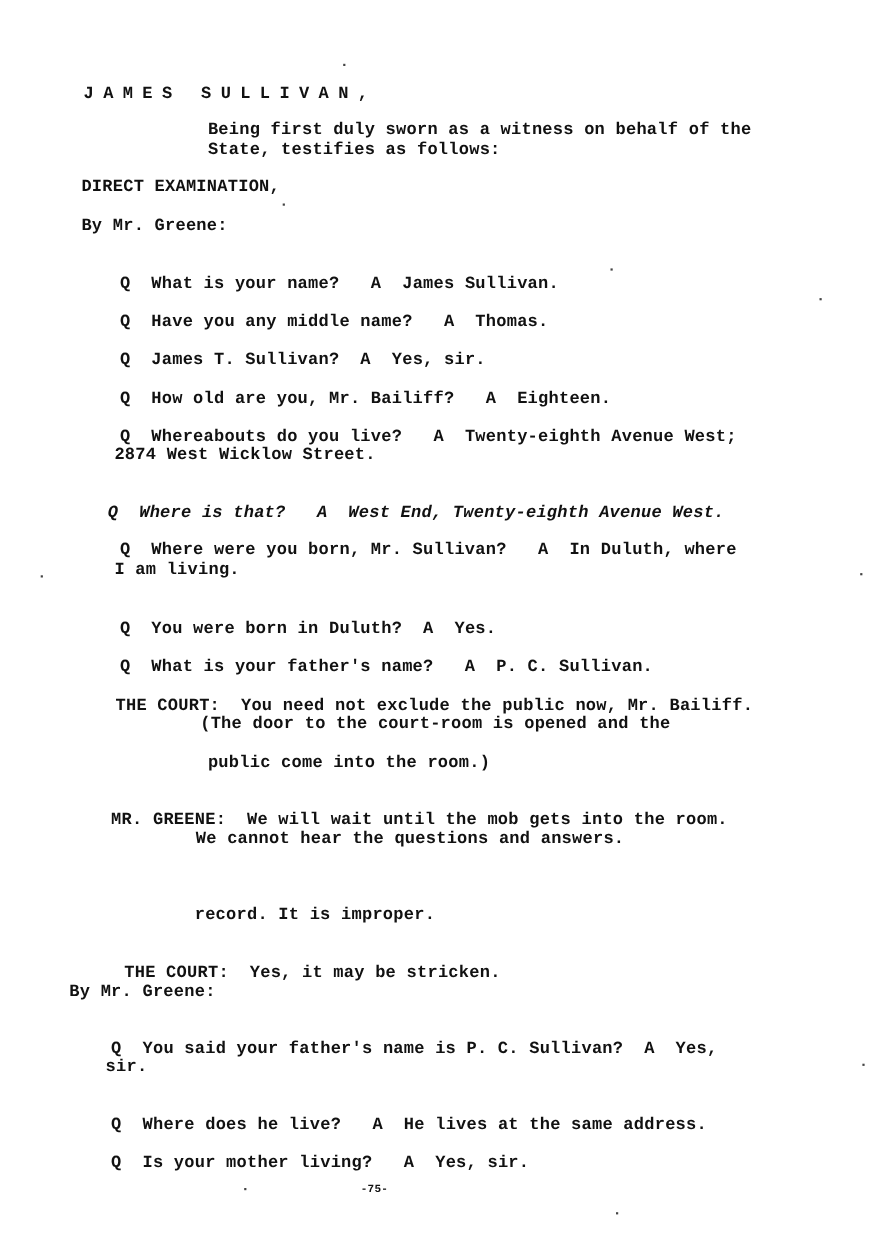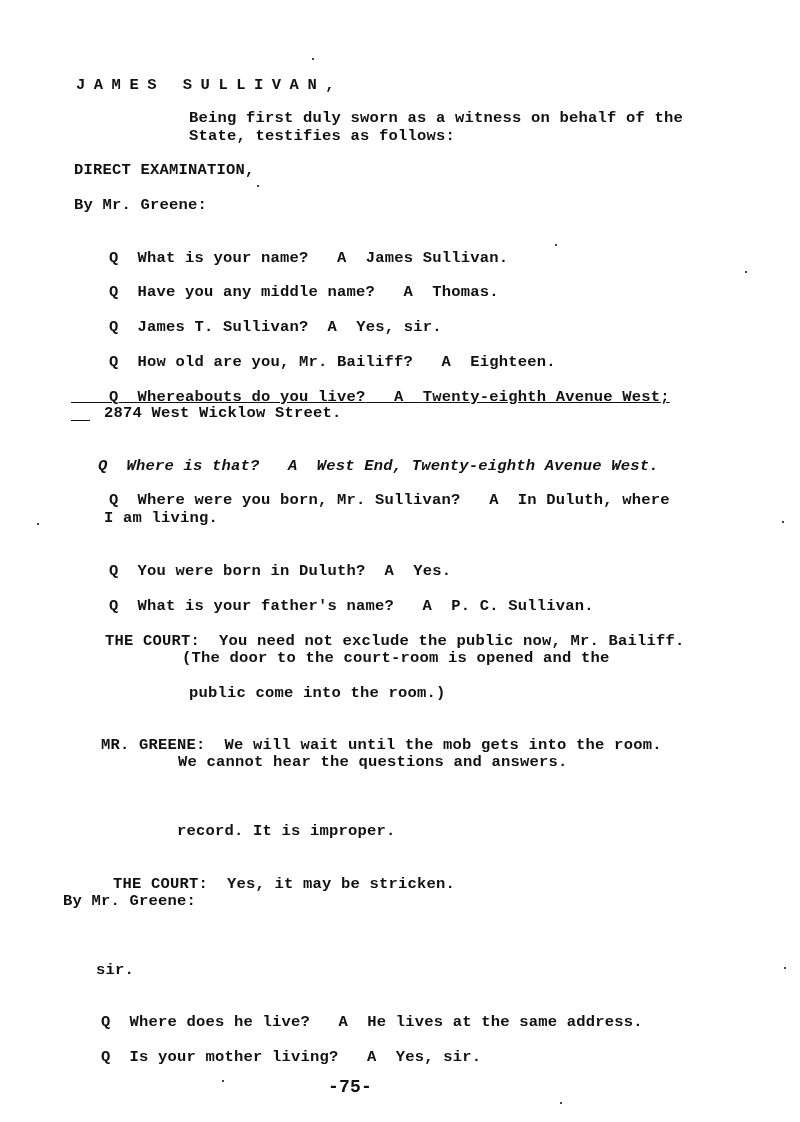--- a/index.html
+++ b/index.html
@@ -29,21 +29,21 @@
       line-height: 18px;
     }
     .heading-name {
       letter-spacing: 8.5px;
     }
     .page-num {
       position: absolute;
       left: 328px;
       top: 1077px;
       white-space: pre;
-      font-size: 18px;
+      font-size: 10px;
     }
     .speck {
       position: absolute;
       width: 2px; height: 2px;
       background: #444;
     }
   </style>
 </head>
 <body>
 
@@ -67,21 +67,21 @@
   </div>
 
   <div class="line" style="left:71px; top:300px;">
     <span>Q</span>  <span>James T. Sullivan?</span>  <span>A</span>  <span>Yes, sir.</span>
   </div>
 
   <div class="line" style="left:71px; top:335px;">
     <span>Q</span>  <span>How old are you, Mr. Bailiff?</span>   <span>A</span>  <span>Eighteen.</span>
   </div>
 
-  <div class="line" style="left:71px; top:370px;text-decoration:underline;">
+  <div class="line" style="left:71px; top:370px;">
     <span>Q</span>  <span>Whereabouts do you live?</span>   <span>A</span>  <span>Twenty-eighth Avenue West;</span>
   </div>
   <div class="line" style="left:104px; top:404px;">2874 West Wicklow Street.</div>
 
   <div class="line" style="left:60px; top:439px;font-style:italic;">
     <span>Q</span>  <span>Where is that?</span>   <span>A</span>  <span>West End, Twenty-eighth Avenue West.</span>
   </div>
 
   <div class="line" style="left:71px; top:473px;">
     <span>Q</span>  <span>Where were you born, Mr. Sullivan?</span>   <span>A</span>  <span>In Duluth, where</span>
@@ -109,20 +109,23 @@
   <div class="line" style="left:178px; top:753px;">We cannot hear the questions and answers.</div>
 
   <div class="line" style="left:177px; top:822px;">record. It is improper.</div>
 
   <div class="line" style="left:75px; top:857px;">
     <span>THE COURT:</span>  <span>Yes, it may be stricken.</span>
   </div>
 
   <div class="line" style="left:63px; top:892px;">By Mr. Greene:</div>
 
+  <div class="line" style="left:63px; top:926px;">
+    <span>Q</span>  <span>You said your father's name is P. C. Sullivan?</span>  <span>A</span>  <span>Yes,</span>
+  </div>
   <div class="line" style="left:96px; top:961px;">sir.</div>
 
   <div class="line" style="left:63px; top:995px;">
     <span>Q</span>  <span>Where does he live?</span>   <span>A</span>  <span>He lives at the same address.</span>
   </div>
 
   <div class="line" style="left:63px; top:1030px;">
     <span>Q</span>  <span>Is your mother living?</span>   <span>A</span>  <span>Yes, sir.</span>
   </div>
 

